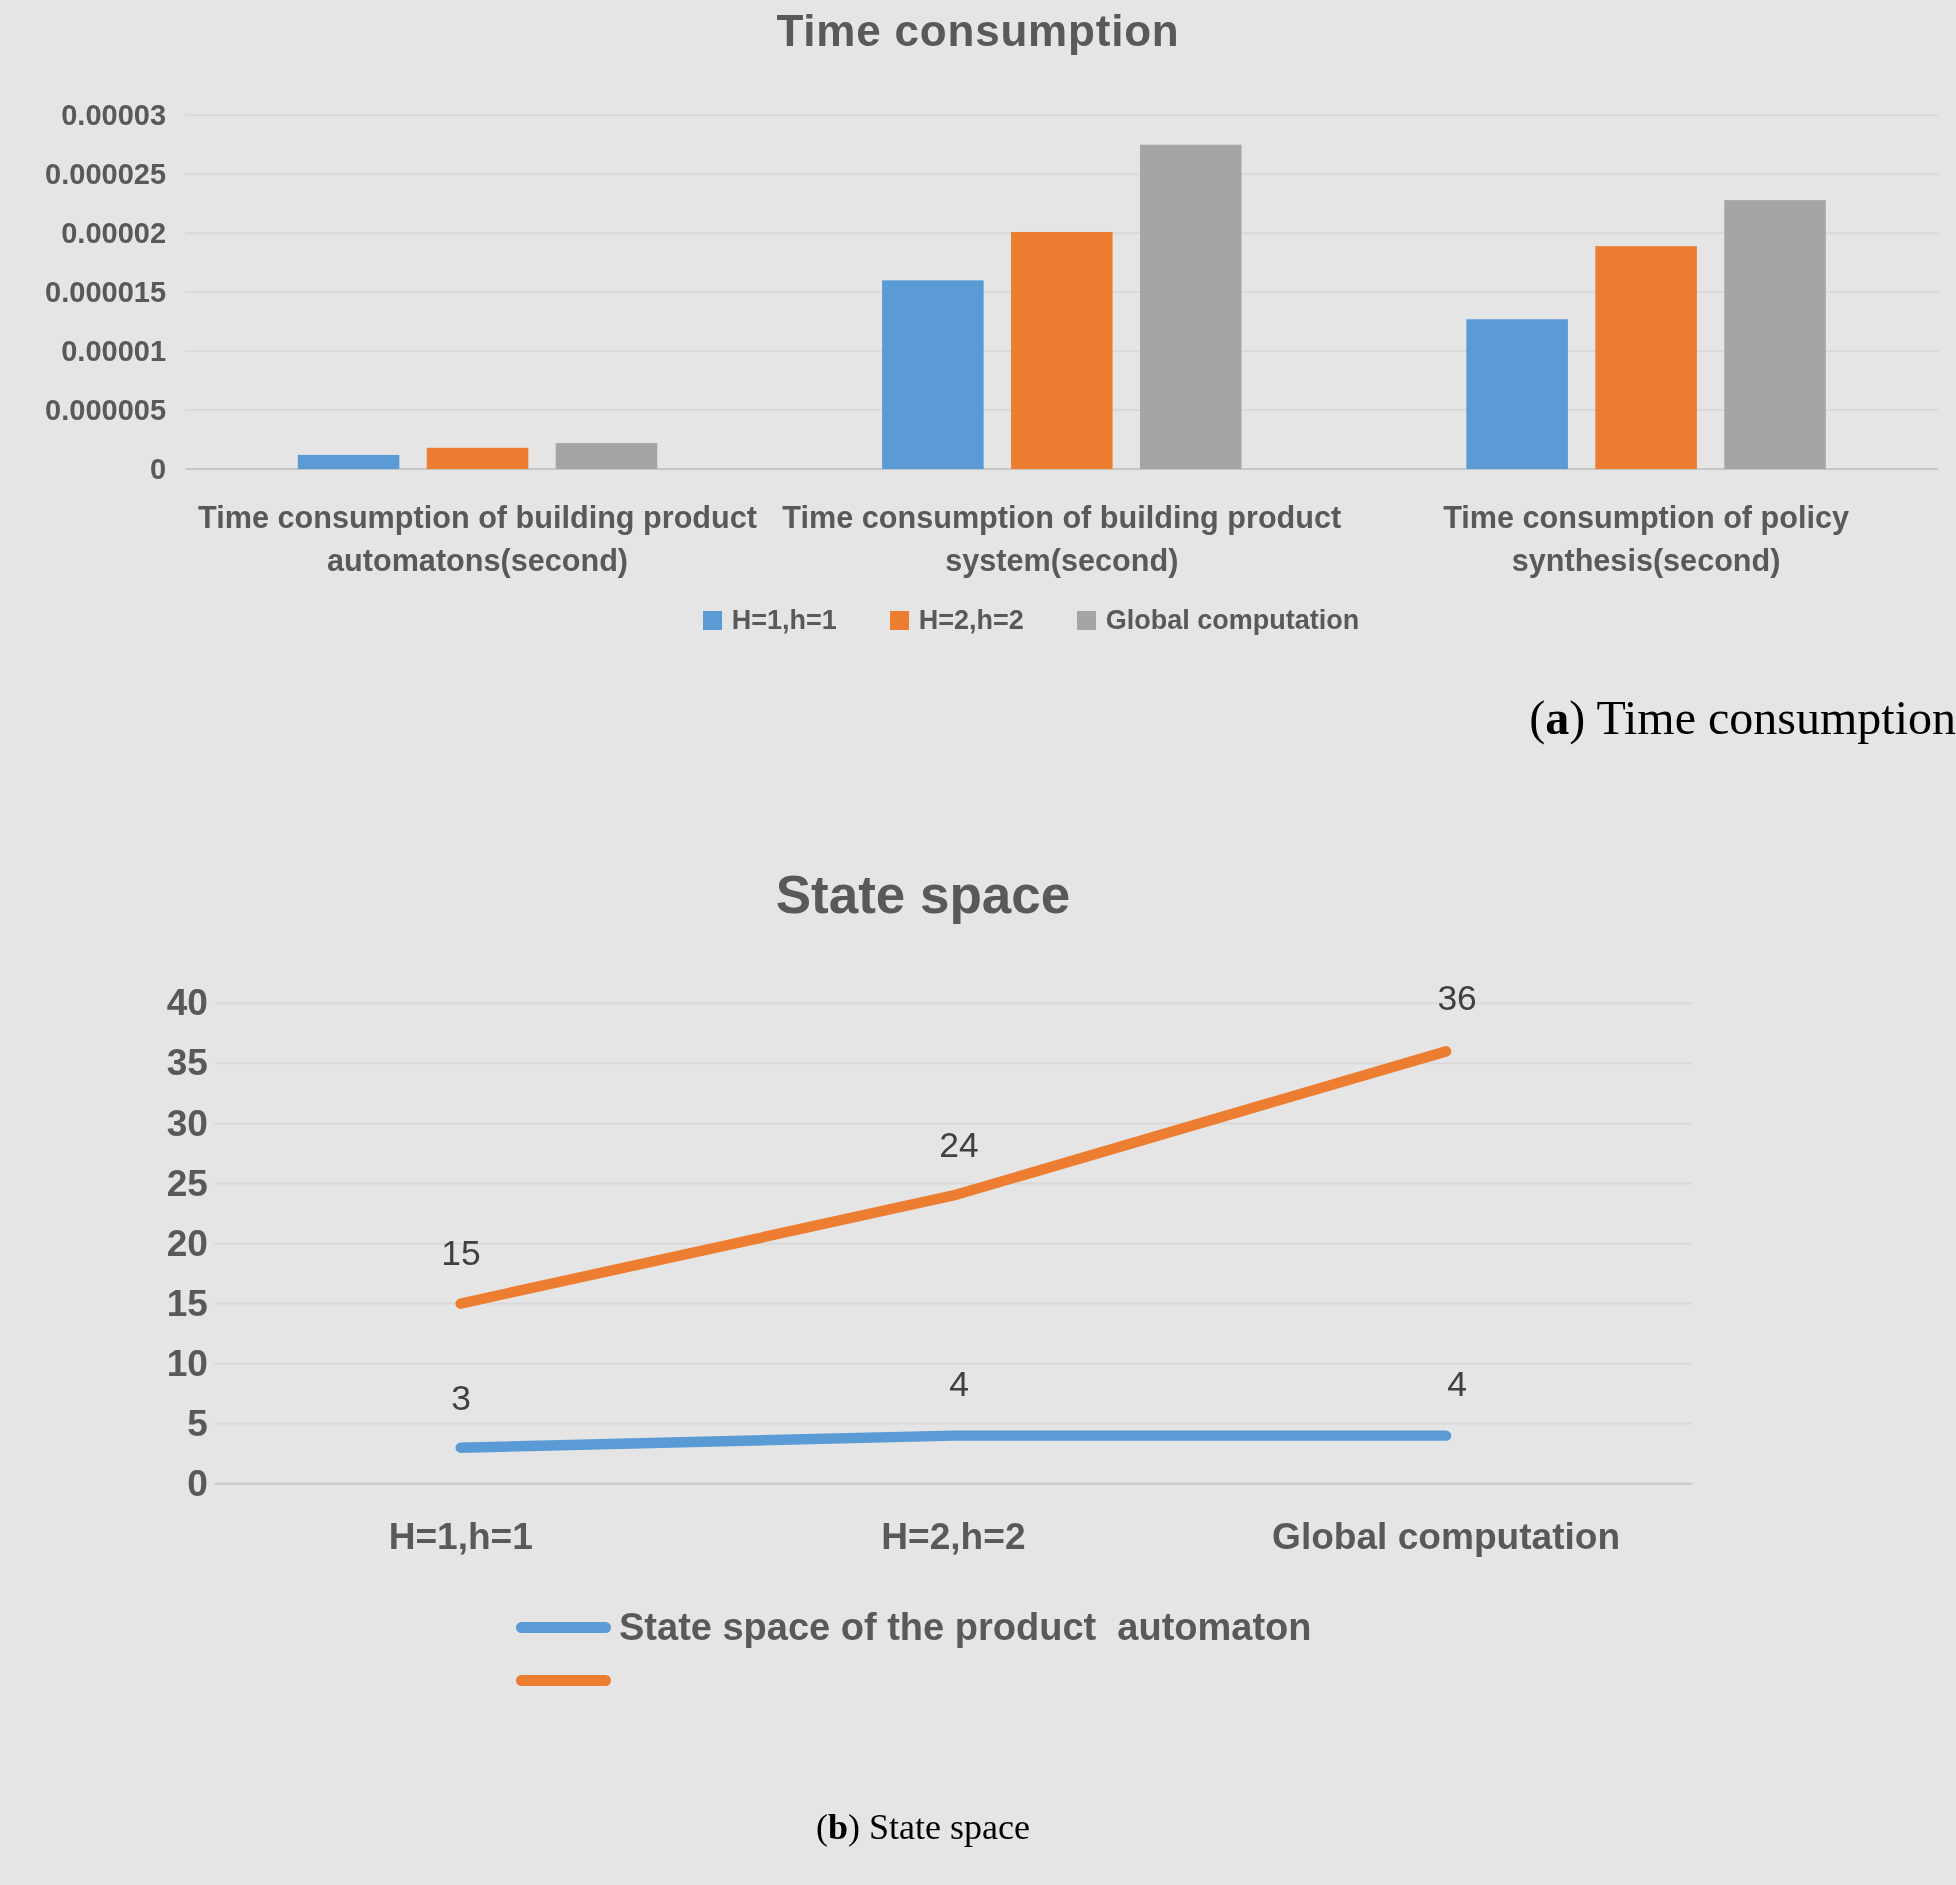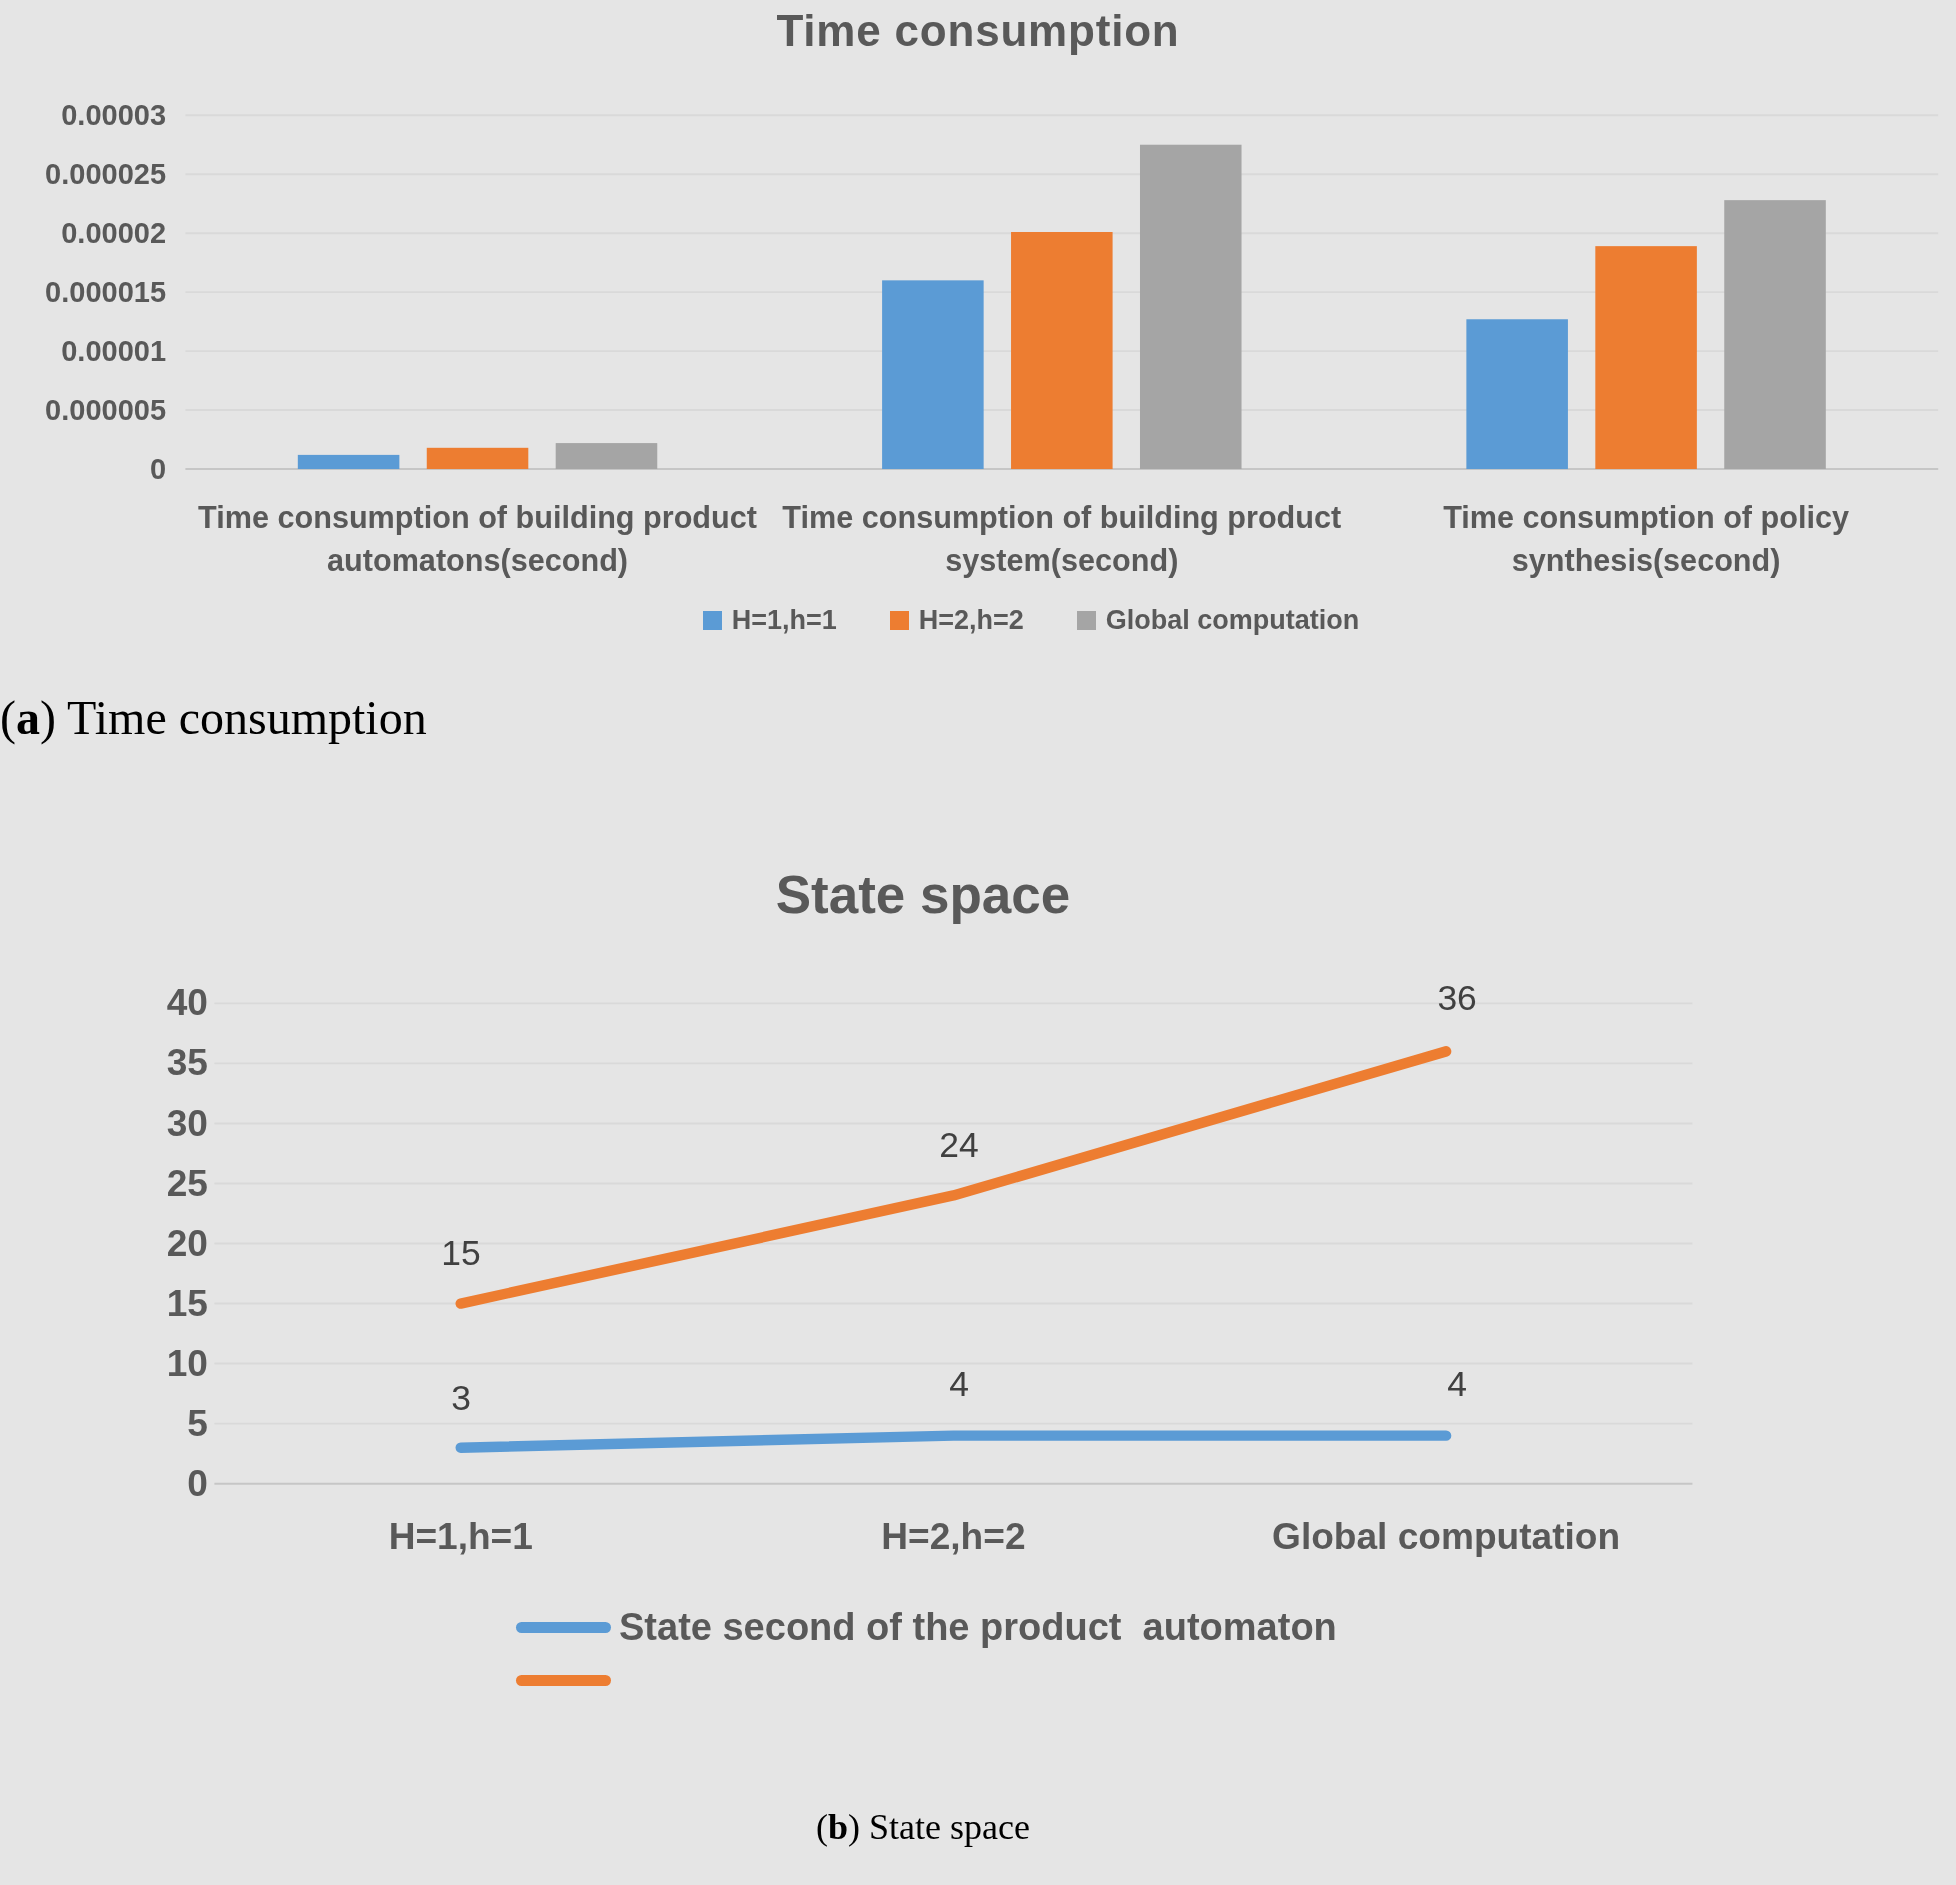--- a/index.html
+++ b/index.html
@@ -3,21 +3,21 @@
 <meta charset="utf-8">
 <style>
   html,body{margin:0;padding:0;background:#ffffff;}
   .page{position:relative;width:1956px;height:1885px;background:#e5e5e5;overflow:hidden;
         font-family:"Liberation Sans",sans-serif;}
   .chart-title{position:absolute;left:0;width:100%;text-align:center;font-weight:bold;color:#595959;}
   .title-a{top:6.4px;font-size:44px;letter-spacing:0.8px;}
   .title-b{top:864px;left:0;width:1846px;font-size:53px;}
   #svg-main{position:absolute;left:0;top:0;width:1956px;height:1885px;}
   .caption{position:absolute;font-family:"Liberation Serif",serif;color:#000000;}
-  .caption-a{top:690px;left:0;width:100%;text-align:left;font-size:48px;}
+  .caption-a{top:690px;left:0;width:100%;text-align:right;font-size:48px;}
   .caption-b{top:1806px;left:0;width:1846px;text-align:center;font-size:36px;}
   .cap-bold{font-weight:bold;}
   #legend-a{position:absolute;top:605px;left:105px;width:1852px;display:flex;justify-content:center;
             align-items:center;gap:53px;}
   .legend-a-item{display:flex;align-items:center;gap:9.7px;}
   .legend-a-swatch{width:19.3px;height:19.3px;flex:0 0 auto;}
   .legend-a-label{font-size:27px;font-weight:bold;color:#595959;}
   #legend-b{position:absolute;top:1606px;left:516px;display:flex;flex-direction:column;gap:26px;}
   .legend-b-item{display:flex;align-items:center;gap:8px;}
   .legend-b-swatch{width:95px;height:11.3px;border-radius:5.6px;flex:0 0 auto;}
@@ -103,21 +103,21 @@
       </div>
     </div>
 
   <div class="caption caption-a"><span>(</span><span class="cap-bold">a</span><span>)</span><span> Time consumption</span></div>
 
   <div class="chart-title title-b">State space</div>
 
   <div id="legend-b">
       <div class="legend-b-item">
         <span class="legend-b-swatch" style="background: rgb(91, 155, 213);"></span>
-        <span class="legend-b-label">State second of the product  automaton</span>
+        <span class="legend-b-label">State space of the product  automaton</span>
       </div>
       <div class="legend-b-item">
         <span class="legend-b-swatch" style="background: rgb(237, 125, 49);"></span>
       </div>
     </div>
 
   <div class="caption caption-b"><span>(</span><span class="cap-bold">b</span><span>)</span><span> State space</span></div>
 
 </div>
 

